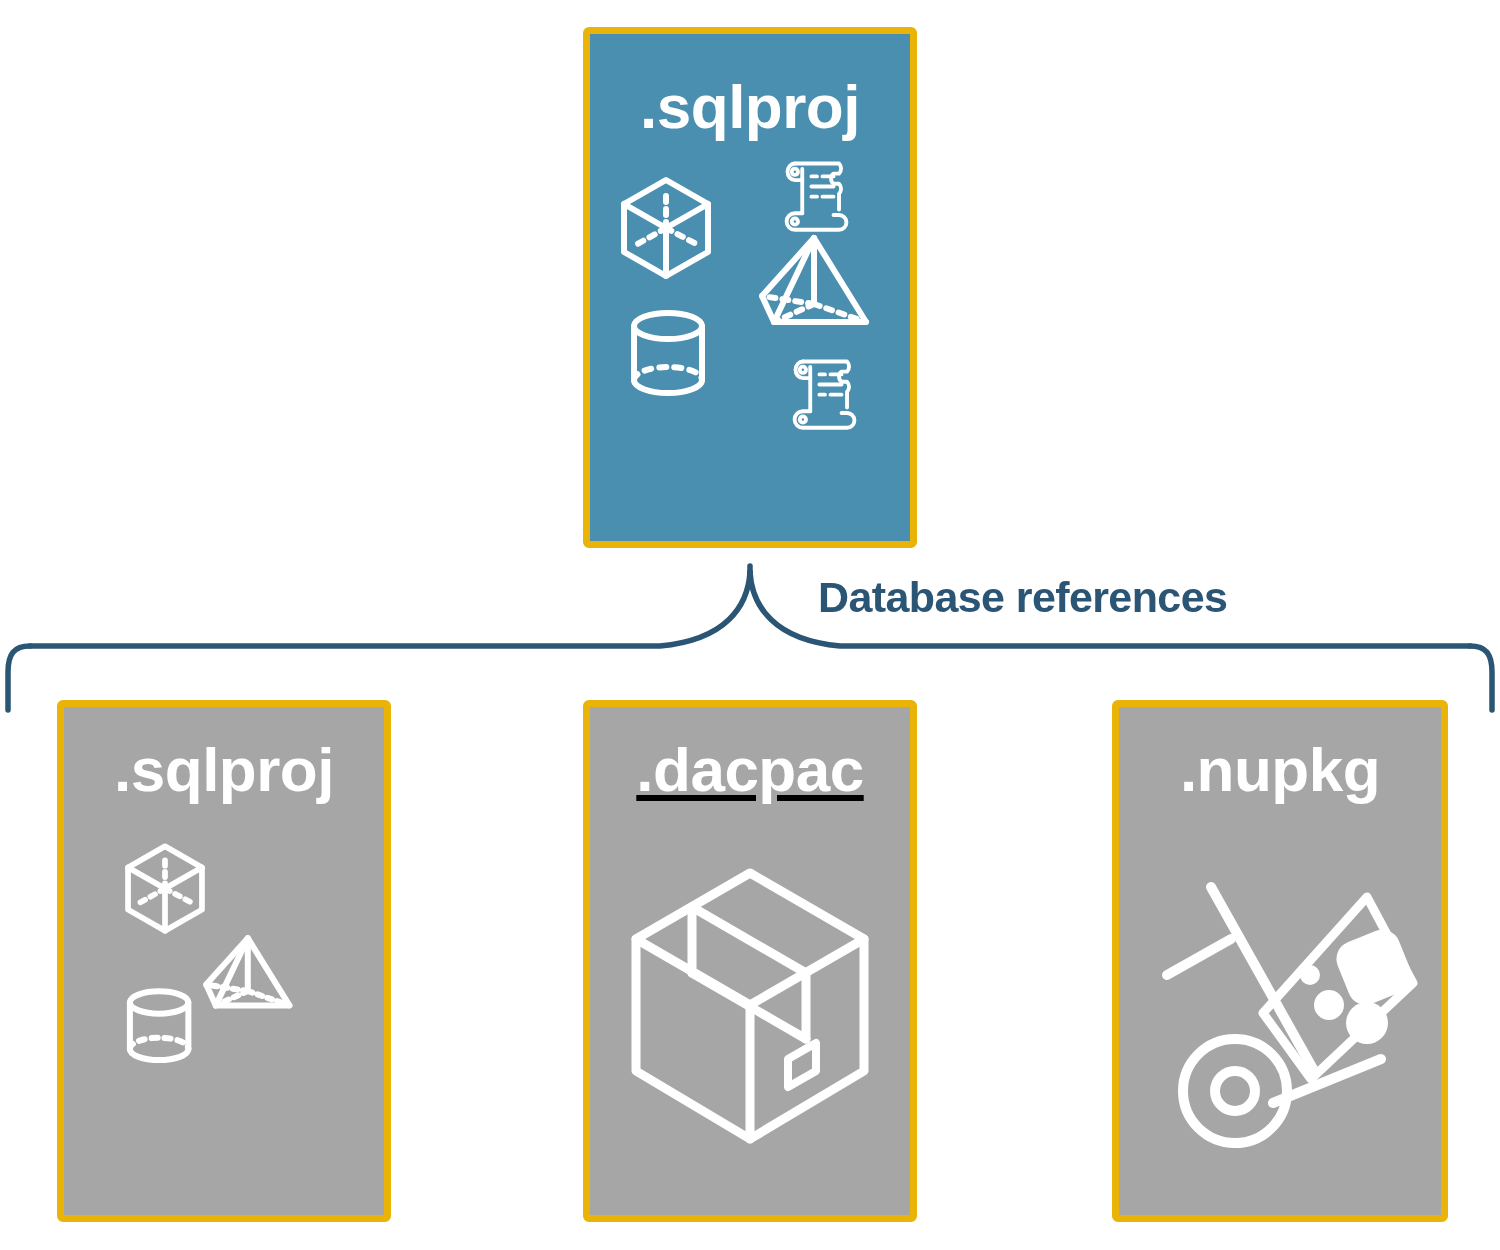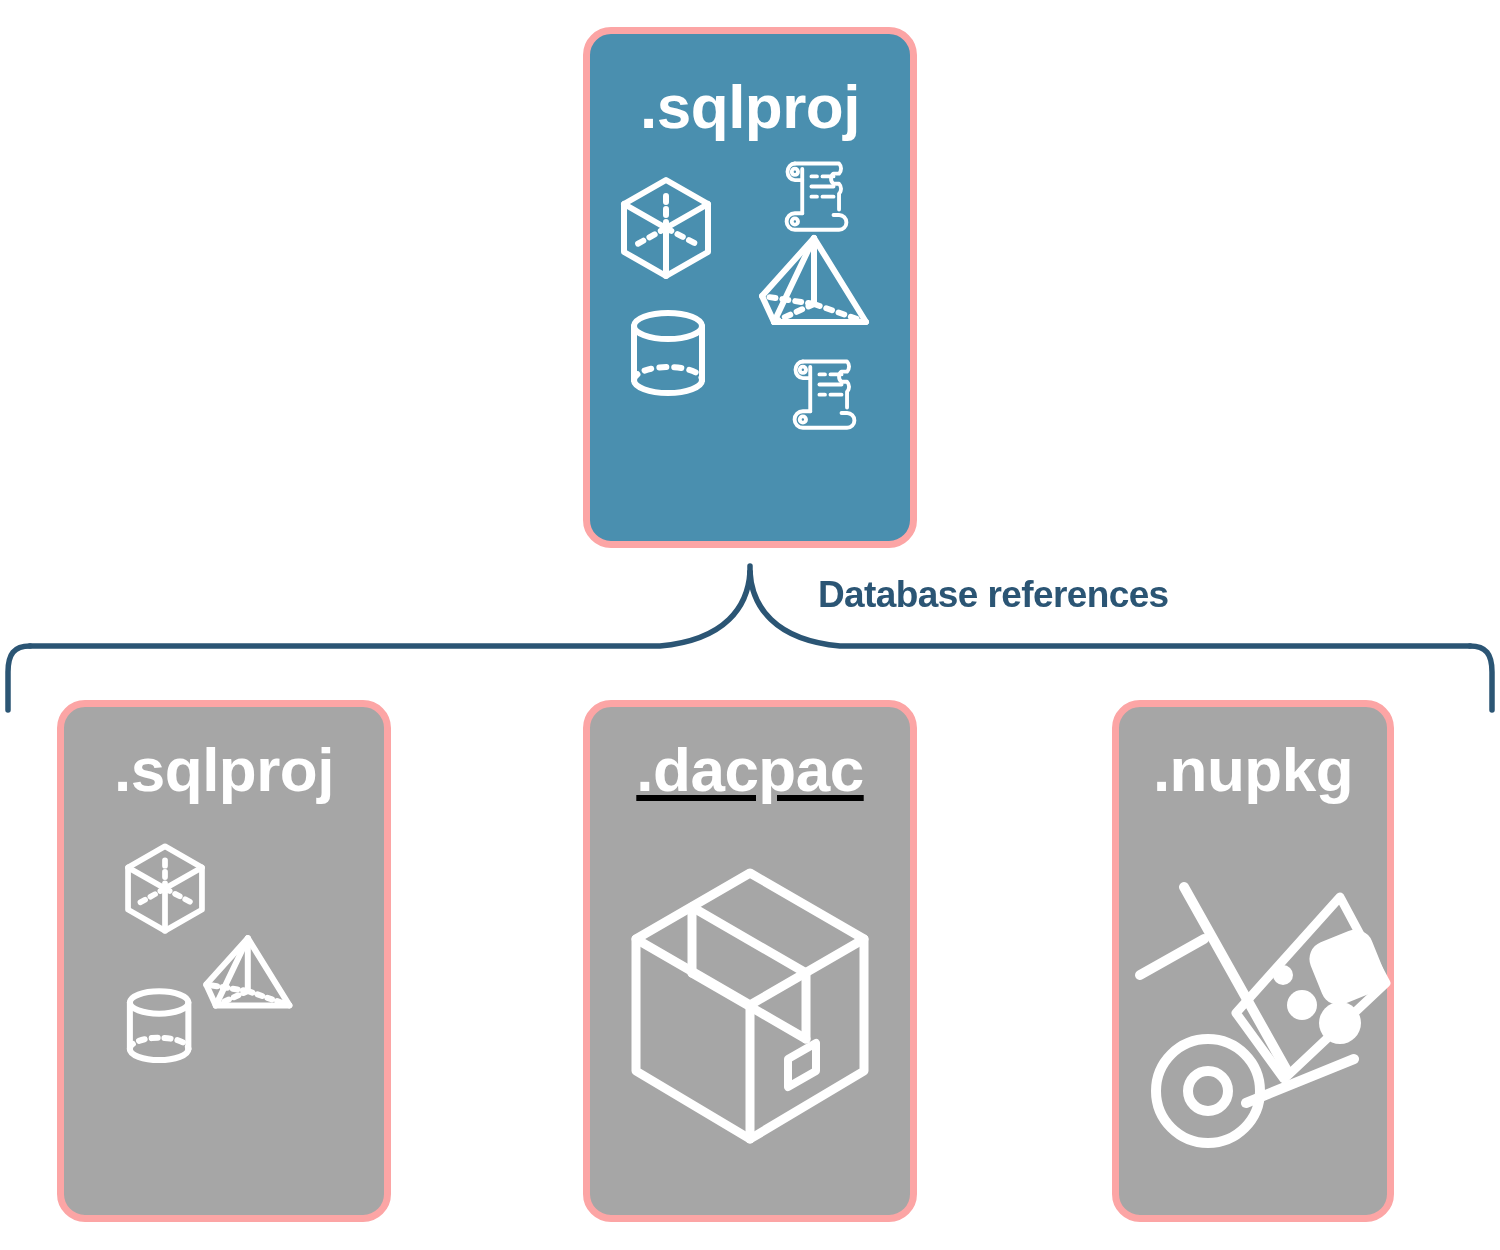--- a/index.html
+++ b/index.html
@@ -15,22 +15,22 @@
     width: 1500px;
     height: 1250px;
     background: #ffffff;
     overflow: hidden;
   }
 
   
   .card {
     position: absolute;
     box-sizing: border-box;
-    border-radius: 28px;
-    border: 7px solid #fca5a5;
+    border-radius: 6px;
+    border: 7px solid #eab308;
     display: flex;
     flex-direction: column;
     align-items: center;
   }
   .card.primary  { background: #4A8FAF; }
   .card.muted    { background: #A6A6A6; }
 
   .card-title {
     color: #ffffff;
     font-weight: bold;
@@ -60,21 +60,21 @@
     width: 1500px;
     height: 180px;
     pointer-events: none;
   }
 
   
   #brace-label {
     position: absolute;
     left: 818px;
     top: 576px;
-    font-size: 37px;
+    font-size: 43px;
     font-weight: bold;
     color: #2B5574;
     letter-spacing: -0.6px;
     white-space: nowrap;
     line-height: 1;
   }
 
   svg { display: block; overflow: visible; }
 </style>
 </head>
@@ -213,21 +213,21 @@
           <path d="M186 110 L186 176"></path>
           <path d="M72 44 L72 110"></path>
           <path d="M72 110 L186 176"></path>
 
           <path d="M168 196 L196 180 L196 208 L168 224 Z" stroke-width="8"></path>
         </g>
       </svg>
     </div>
   </div>
 
-  <div class="card muted" id="card-nupkg" style="left:1112px; top:700px; width:282px; height:522px;">
+  <div class="card muted" id="card-nupkg" style="left:1112px; top:700px; width:336px; height:522px;">
 
     <div class="card-title">.nupkg</div>
 
     <div class="card-art">
       <svg width="270" height="290" viewBox="0 0 270 290">
 
         <g fill="none" stroke="#ffffff" stroke-width="10" stroke-linecap="round" stroke-linejoin="round">
 
           <path d="M22 112 L86 76"></path>
 

